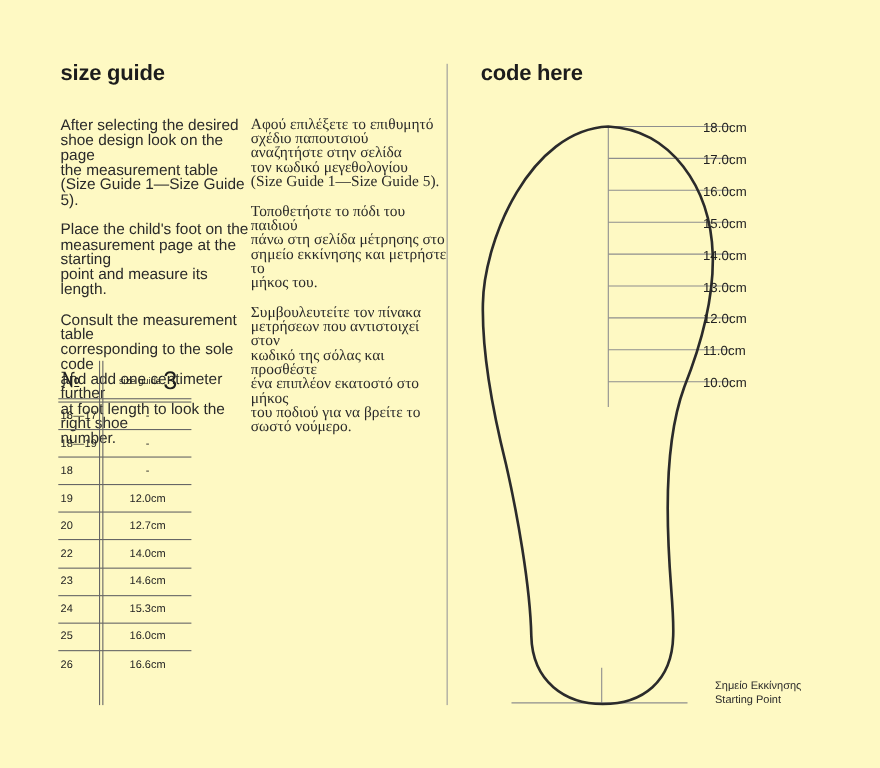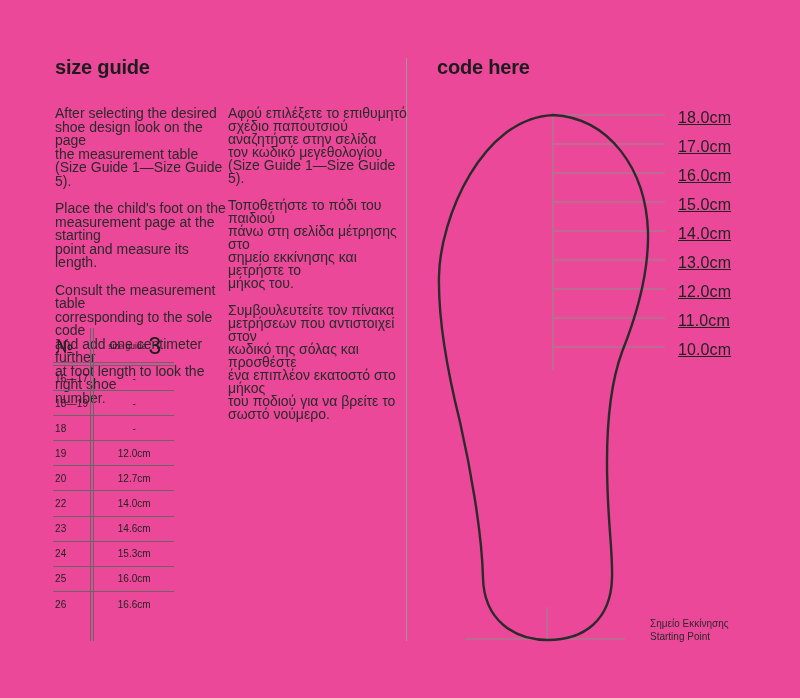--- a/index.html
+++ b/index.html
@@ -1,31 +1,31 @@
 <!DOCTYPE html>
 <html><head>
 <meta charset="utf-8">
 <style>
   html,body{margin:0;padding:0;background:#fff;}
   .canvas{
-    position:relative;width:800px;height:698px;background:#ec4899;overflow:hidden;
+    position:relative;width:800px;height:698px;background:#fef9c3;overflow:hidden;
     font-family:"Liberation Sans",sans-serif;color:#222;
   }
   .section-title{
     position:absolute;top:56px;font-size:20px;font-weight:700;color:#1c1c1c;letter-spacing:-.2px;
   }
   #title-left{left:55px;}
   #title-right{left:437px;}
   .divider{
     position:absolute;left:406px;top:58px;width:1px;height:583px;background:#9a9a9a;
   }
   .text-col{position:absolute;top:107px;font-size:14px;color:#2a2a2a;}
   .text-col p{margin:0 0 14px 0;white-space:pre-line;}
   #col-en{left:55px;width:178px;line-height:13.5px;}
-  #col-el{left:228px;width:180px;line-height:13px;}
+  #col-el{left:228px;width:180px;line-height:13px;font-family:Liberation Serif, serif;}
 
   
   .size-table{position:absolute;left:53px;top:330px;width:121px;}
   .size-table .vdouble{
     position:absolute;left:37px;top:-2px;height:313px;width:2px;
     border-left:1px solid #666;border-right:1px solid #666;
   }
   .thead{height:32px;display:flex;align-items:center;}
   .th-no{
     width:40px;font-family:"DejaVu Serif",serif;font-size:19px;color:#1e1e1e;padding-left:2px;
@@ -40,21 +40,21 @@
     height:25.1px;display:flex;align-items:center;font-size:10px;color:#232323;
     border-bottom:1px solid #666;box-sizing:border-box;
   }
   .trow:last-child{border-bottom:none;}
   .tcell-no{width:40px;padding-left:2px;letter-spacing:.2px;}
   .tcell-len{width:81px;text-align:center;}
 
   
   .foot-svg{position:absolute;left:420px;top:100px;}
   .ruler-label{
-    position:absolute;left:678px;width:50px;font-size:16px;color:#222;letter-spacing:.1px;text-decoration:underline;
+    position:absolute;left:639px;width:50px;font-size:12px;color:#222;letter-spacing:.1px;
   }
   .start-label{
     position:absolute;left:650px;top:617px;font-size:10px;line-height:13px;color:#2a2a2a;
     white-space:pre-line;
   }
 </style>
 </head>
 <body>
 
 <div class="canvas">

